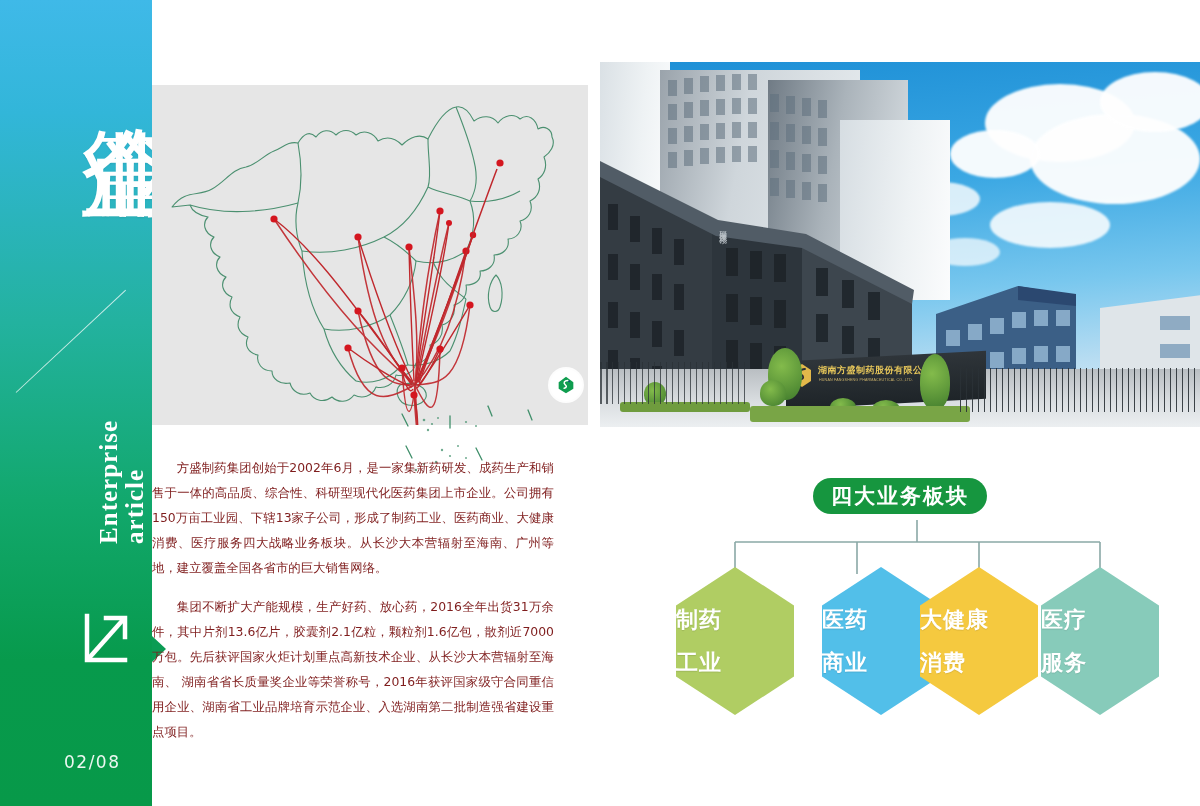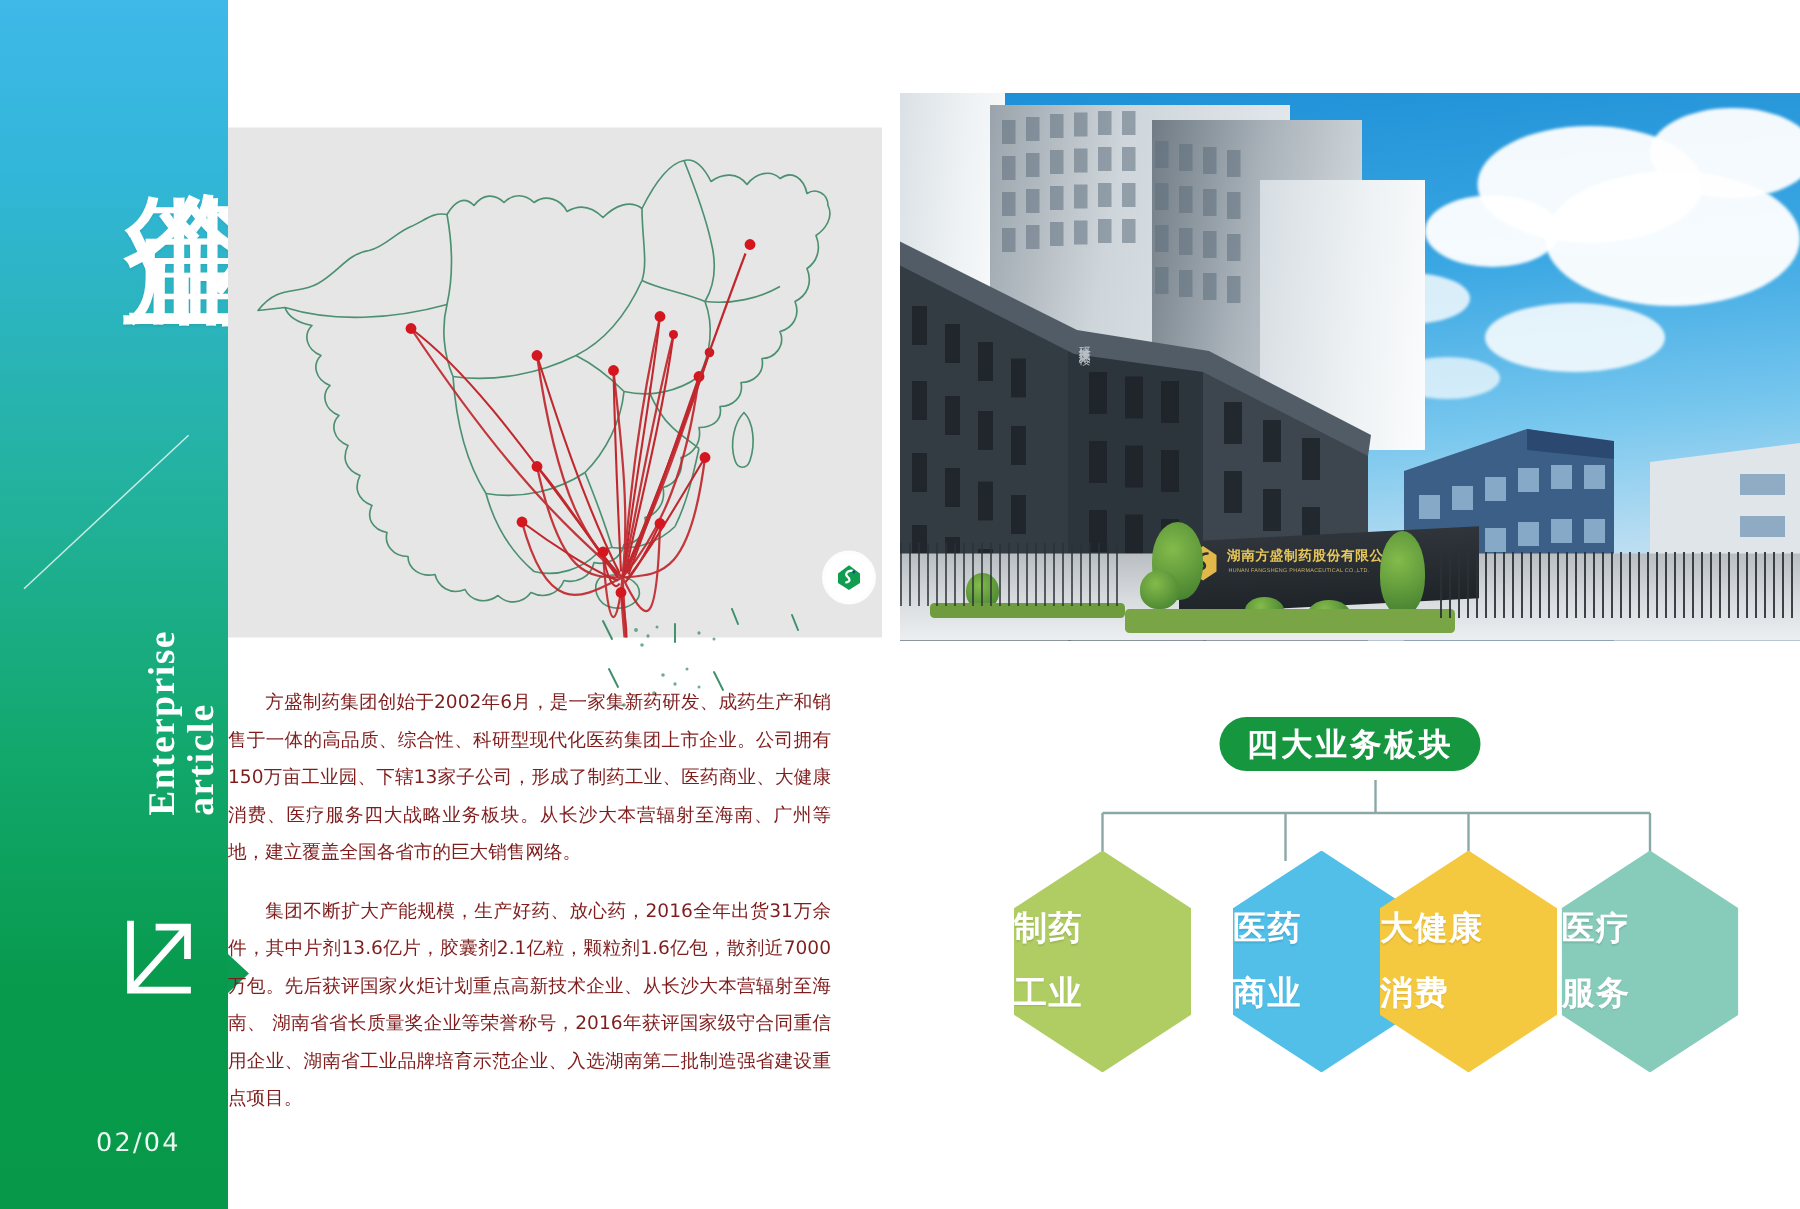--- a/index.html
+++ b/index.html
@@ -173,21 +173,21 @@
           <g fill="none" stroke="#ffffff" stroke-width="4.5" stroke-linecap="square">
             <path d="M5 6 L5 50 L43 50"></path>
             <path d="M7 48 L40 11"></path>
             <path d="M24 8 L43 8 L43 27"></path>
           </g>
         </svg>
       </div>
 
       <div class="notch"></div>
 
-      <div class="page-num">02/04</div>
+      <div class="page-num">02/08</div>
     </div>
   </div>
 
   <div class="map-panel">
     <svg class="map-svg" viewBox="0 0 436 340">
       <g fill="none" stroke="#4b9070" stroke-width="1.1" stroke-linejoin="round">
 
         <path d="M20 122 C34 104,46 112,60 104 C74 96,80 84,94 82 C104 80,112 70,122 66
                  C130 63,136 56,146 58 C152 48,158 46,164 52 C170 44,178 44,184 50
                  C190 44,198 44,204 50 C212 44,222 48,226 56 C236 50,244 54,250 60

